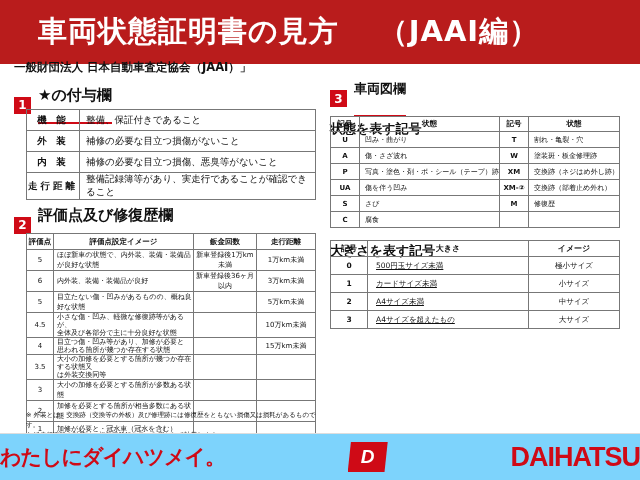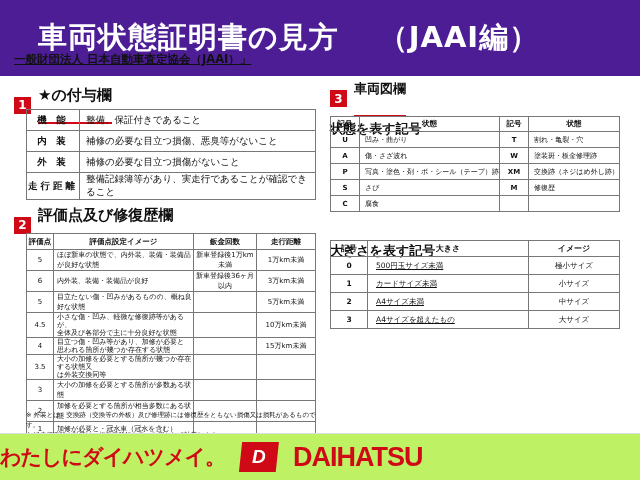--- a/index.html
+++ b/index.html
@@ -6,42 +6,41 @@
   body{
     width:640px;height:480px;
     background:#ffffff;
     font-family:"Liberation Sans", sans-serif;
     overflow:hidden;
   }
   .page{position:relative;width:640px;height:480px;background:#fff;}
 
   
   .header{
-    position:absolute;left:0;top:0;width:640px;height:76px;
-    background:#4c1d95;
+    position:absolute;left:0;top:0;width:640px;height:64px;
+    background:#b91c1c;
     display:flex;align-items:center;
   }
   .header-title{
     color:#ffffff;font-size:29px;font-weight:bold;letter-spacing:1px;
     margin-left:38px;
     white-space:nowrap;
     font-family:"DejaVu Sans", sans-serif;
   }
   .header-title2{
     color:#ffffff;font-size:29px;font-weight:bold;letter-spacing:1px;
     margin-left:40px;white-space:nowrap;
     font-family:"DejaVu Sans", sans-serif;
   }
 
   
   .assoc{
-    position:absolute;left:14px;top:52px;width:300px;
+    position:absolute;left:14px;top:60px;width:300px;
     font-size:11.5px;color:#111;font-weight:bold;
     font-family:"DejaVu Sans", sans-serif;
-    text-decoration:underline;
   }
 
   
   .sec-head{position:absolute;display:flex;align-items:center;}
   .sec-num{
     width:17px;height:17px;background:#cf0a16;color:#fff;
     font-size:12px;font-weight:bold;display:flex;align-items:center;justify-content:center;
     font-family:"DejaVu Sans", sans-serif;
   }
   .sec-title{
@@ -93,22 +92,22 @@
   .size th{height:15px;text-align:center;font-weight:bold;font-size:8px;}
   .size td{height:17px;text-align:center;}
   .size .c-mark{width:36px;font-weight:bold;}
   .size .c-size{text-align:left;padding-left:8px;text-decoration:underline;}
   .size .c-img{width:90px;}
 
   
   .footer{
     position:absolute;left:0;bottom:0;width:640px;height:46px;
     border-top:1px solid #ddd;
-    display:flex;align-items:center;justify-content:flex-start;gap:14px;
-    background:#bef264;
+    display:flex;align-items:center;justify-content:space-between;gap:14px;
+    background:#7dd3fc;
   }
   .slogan{
     color:#cf0a16;font-size:21px;font-weight:bold;letter-spacing:-1px;
     font-family:"DejaVu Sans", sans-serif;white-space:nowrap;
   }
   .dh-mark{
     width:40px;height:30px;background:#cf0a16;
     display:flex;align-items:center;justify-content:center;
     clip-path:polygon(8% 0,100% 0,92% 100%,0 100%);
   }
@@ -135,26 +134,26 @@
     <div class="sec-title">★の付与欄</div>
   </div>
 
   <table class="grant">
     <tbody>
       <tr>
         <td class="lbl">機 能</td>
         <td class="val">整備、保証付きであること</td>
       </tr>
       <tr>
+        <td class="lbl">外 装</td>
+        <td class="val">補修の必要な目立つ損傷がないこと</td>
+      </tr>
+      <tr>
         <td class="lbl">内 装</td>
         <td class="val">補修の必要な目立つ損傷、悪臭等がないこと</td>
-      </tr>
-      <tr>
-        <td class="lbl">外 装</td>
-        <td class="val">補修の必要な目立つ損傷がないこと</td>
       </tr>
       <tr>
         <td class="lbl">走行距離</td>
         <td class="val">整備記録簿等があり、実走行であることが確認できること</td>
       </tr>
     </tbody>
   </table>
 
   <div class="sec-head" style="left:14px;top:206px;">
     <div class="sec-num">2</div>
@@ -269,20 +268,26 @@
         <td class="c-mark">A</td>
         <td class="c-state">傷・さざ波れ</td>
         <td class="c-mark">W</td>
         <td class="c-state">塗装斑・板金修理跡</td>
       </tr>
       <tr>
         <td class="c-mark">P</td>
         <td class="c-state">写真・塗色・剤・ボ・シール（テープ）跡</td>
         <td class="c-mark">XM</td>
         <td class="c-state">交換跡（ネジはめ外し跡）</td>
+      </tr>
+      <tr>
+        <td class="c-mark">UA</td>
+        <td class="c-state">傷を伴う凹み</td>
+        <td class="c-mark">XM-②</td>
+        <td class="c-state">交換跡（部着止め外れ）</td>
       </tr>
       <tr>
         <td class="c-mark">S</td>
         <td class="c-state">さび</td>
         <td class="c-mark">M</td>
         <td class="c-state">修復歴</td>
       </tr>
       <tr>
         <td class="c-mark">C</td>
         <td class="c-state">腐食</td>

